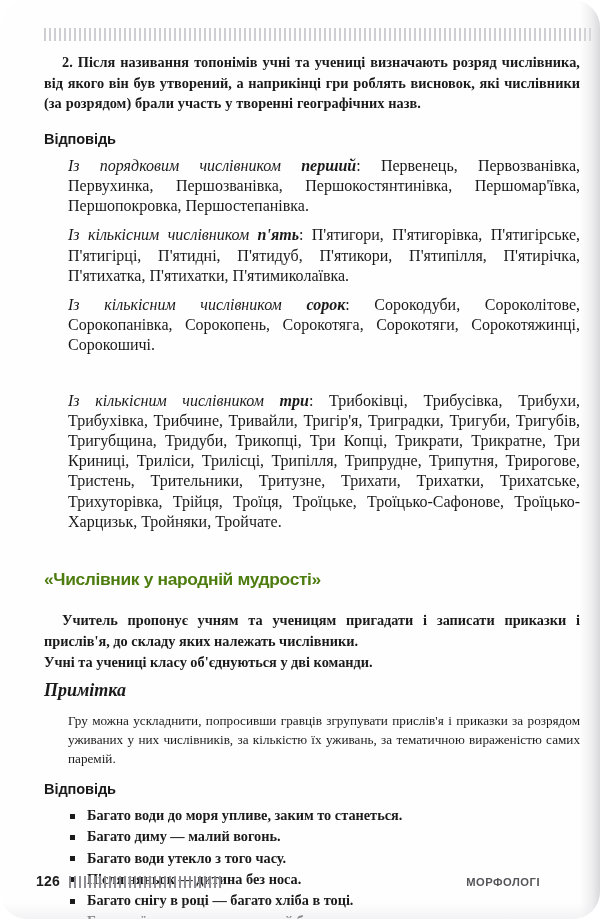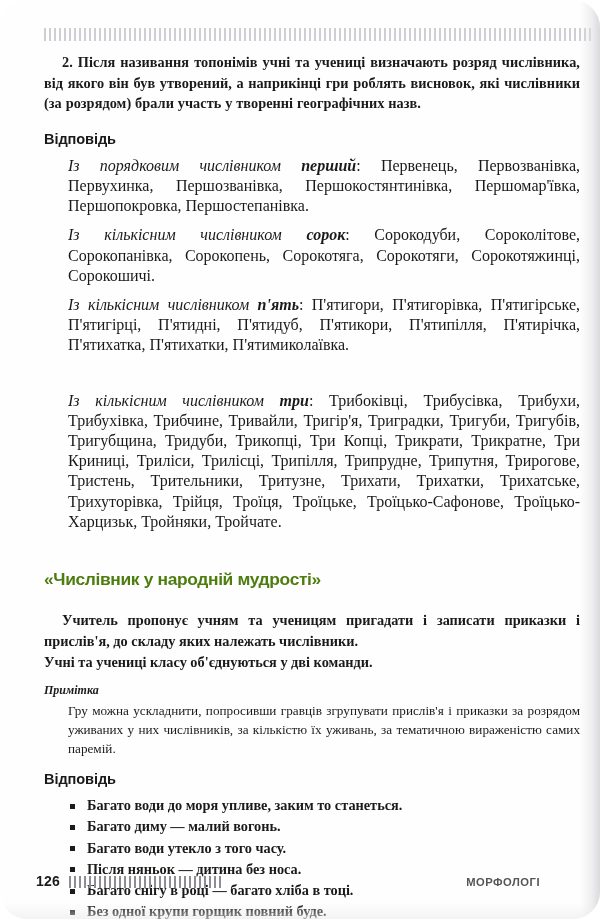--- a/index.html
+++ b/index.html
@@ -150,24 +150,24 @@
     font-weight: 700;
     text-align: justify;
   }
   .rules-para.first { text-indent: 0; }
   .rules-para.indent { text-indent: 18px; }
 
   .note-heading {
     font-family: "Liberation Serif", serif;
     font-style: italic;
     font-weight: 700;
-    font-size: 12px;
+    font-size: 18px;
     line-height: 19px;
     margin-top: 9px;
-    margin-bottom: 2px;
+    margin-bottom: 12px;
   }
 
   .note-body {
     margin-left: 24px;
     width: 512px;
     font-family: "Liberation Serif", serif;
     font-size: 13.2px;
     line-height: 18.6px;
     text-align: justify;
   }
@@ -248,25 +248,25 @@
 
     <h3 class="heading-answer">Відповідь</h3>
 
     <div class="answer-block">
 
       <p class="answer-para">
         <span class="lead"><span>Із порядковим числівником </span><b>перший</b></span><span>: </span><span>Первенець, Первозванівка, Первухинка, Першозванівка, Першокостянтинівка, Першомар'ївка, Першопокровка, Першостепанівка.</span>
       </p>
 
       <p class="answer-para">
+        <span class="lead"><span>Із кількісним числівником </span><b>п'ять</b></span><span>: </span><span>П'ятигори, П'ятигорівка, П'ятигірське, П'ятигірці, П'ятидні, П'ятидуб, П'ятикори, П'ятипілля, П'ятирічка, П'ятихатка, П'ятихатки, П'ятимиколаївка.</span>
+      </p>
+
+      <p class="answer-para">
         <span class="lead"><span>Із кількісним числівником </span><b>сорок</b></span><span>: </span><span>Сорокодуби, Сороколітове, Сорокопанівка, Сорокопень, Сорокотяга, Сорокотяги, Сорокотяжинці, Сорокошичі.</span>
-      </p>
-
-      <p class="answer-para">
-        <span class="lead"><span>Із кількісним числівником </span><b>п'ять</b></span><span>: </span><span>П'ятигори, П'ятигорівка, П'ятигірське, П'ятигірці, П'ятидні, П'ятидуб, П'ятикори, П'ятипілля, П'ятирічка, П'ятихатка, П'ятихатки, П'ятимиколаївка.</span>
       </p>
 
       <p class="answer-para">
         <span class="lead"><span>Із кількісним числівником </span><b>три</b></span><span>: </span><span>Трибоківці, Трибусівка, Трибухи, Трибухівка, Трибчине, Тривайли, Тригір'я, Триградки, Тригуби, Тригубів, Тригубщина, Тридуби, Трикопці, Три Копці, Трикрати, Трикратне, Три Криниці, Триліси, Трилісці, Трипілля, Трипрудне, Трипутня, Трирогове, Тристень, Трительники, Тритузне, Трихати, Трихатки, Трихатське, Трихуторівка, Трійця, Троїця, Троїцьке, Троїцько-Сафонове, Троїцько-Харцизьк, Тройняки, Тройчате.</span>
       </p>
 
     </div>
 
     <h2 class="section-title">«Числівник у народній мудрості»</h2>
 

